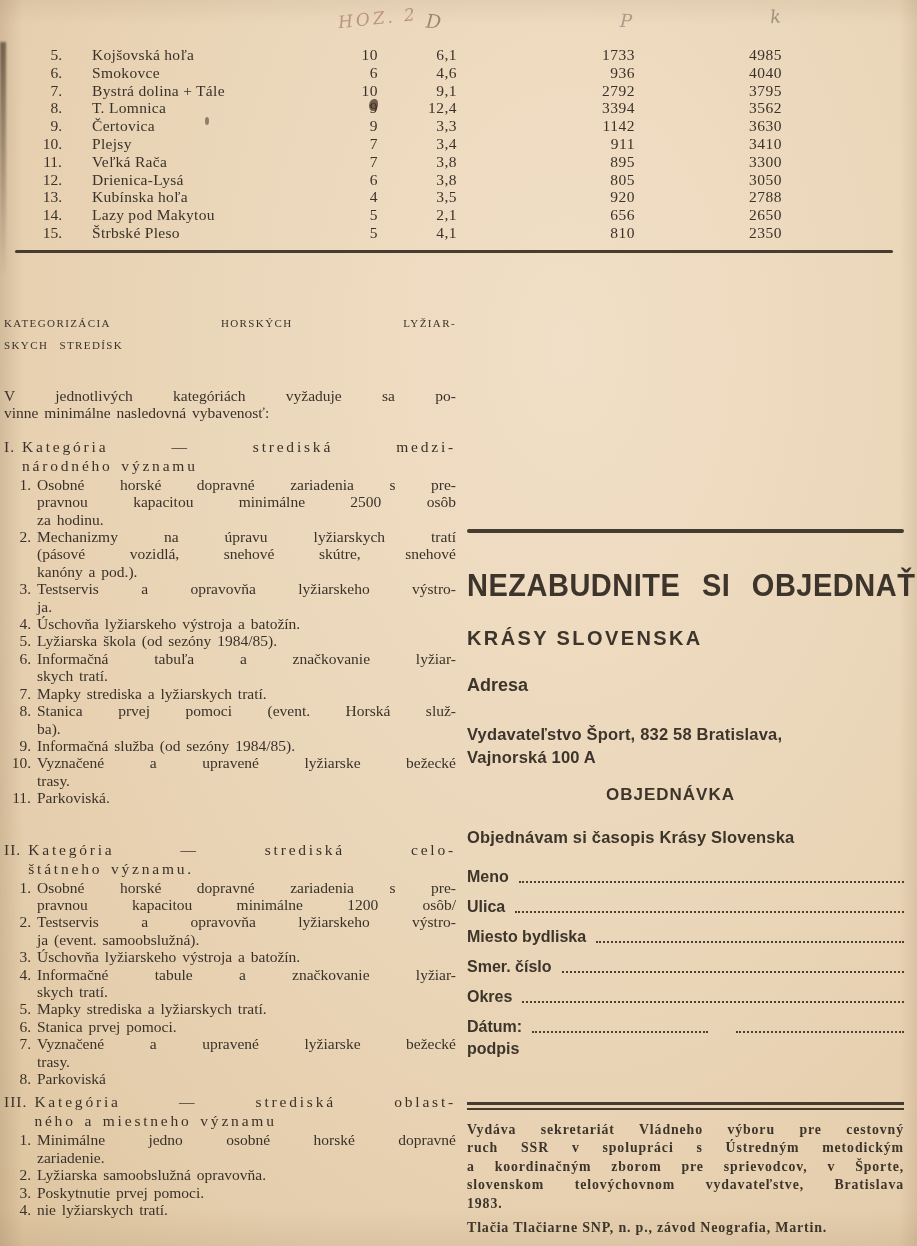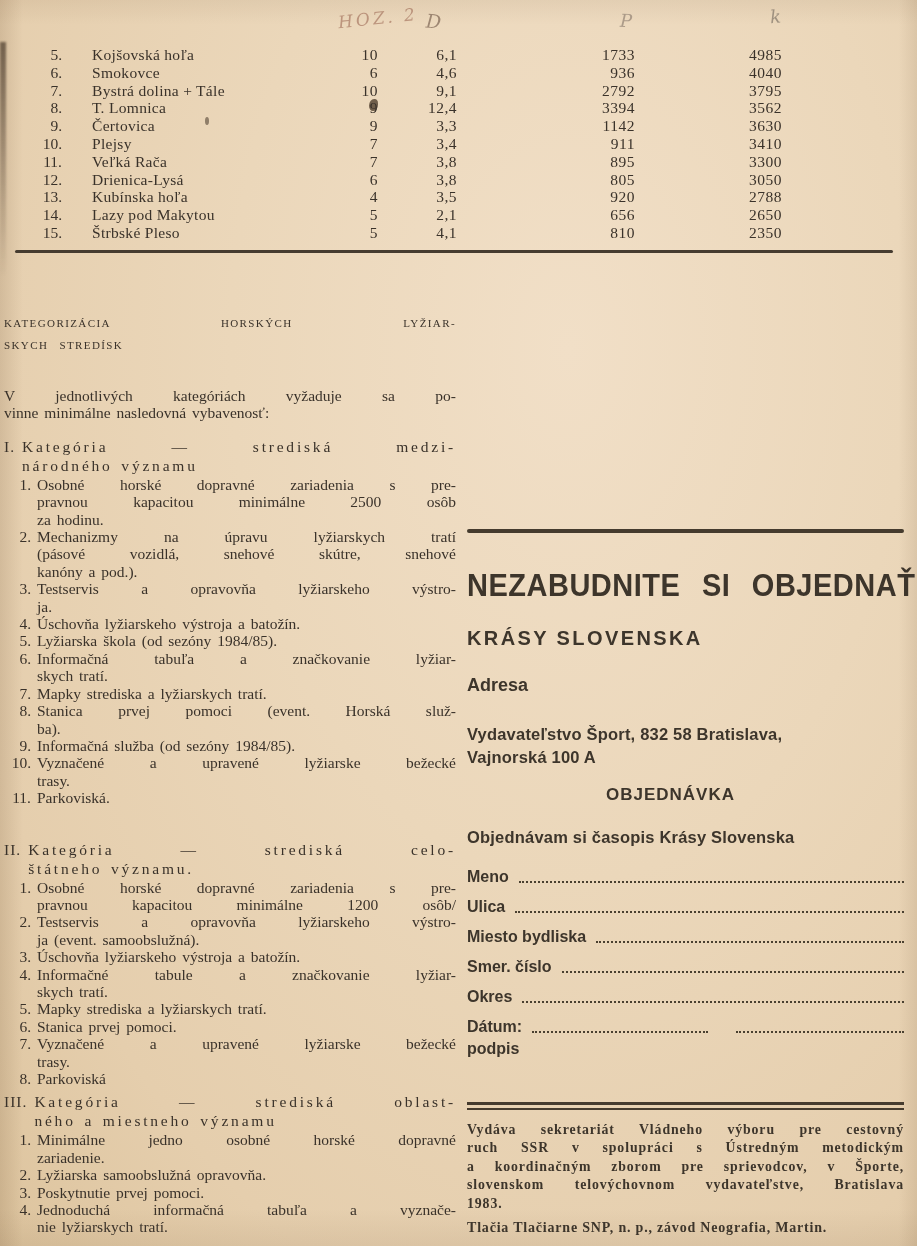--- a/index.html
+++ b/index.html
@@ -405,21 +405,20 @@
   <div class="item">
     <span class="inum">3.</span>
     <span class="itext">
                 <div class="ll">Poskytnutie prvej pomoci.</div>
               </span>
   </div>
 
   <div class="item">
     <span class="inum">4.</span>
     <span class="itext">
-                <div class="jl">Jednoduchá informačná tabuľa a vyznače-</div>
                 <div class="ll">nie lyžiarskych tratí.</div>
               </span>
   </div>
 </div>
   </div>
 </div>
   </div>
 
   <div class="col-right">
     <div class="order-rule"></div>

